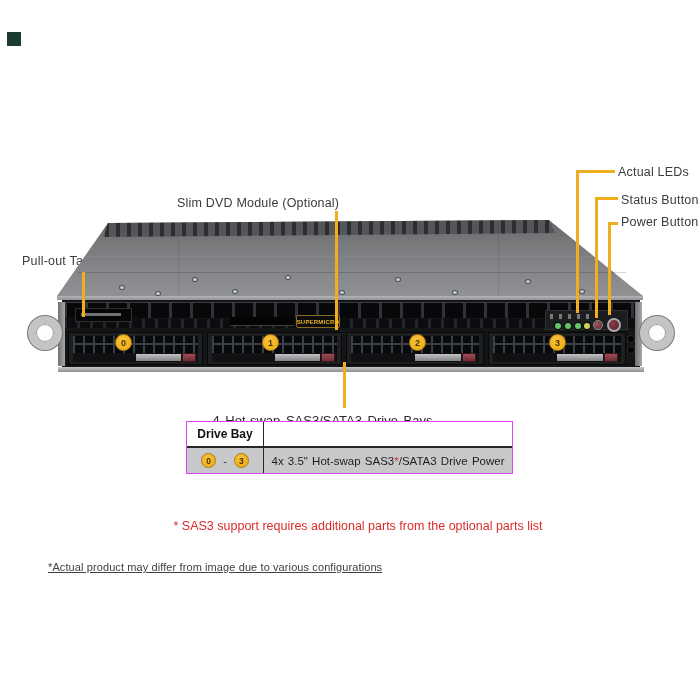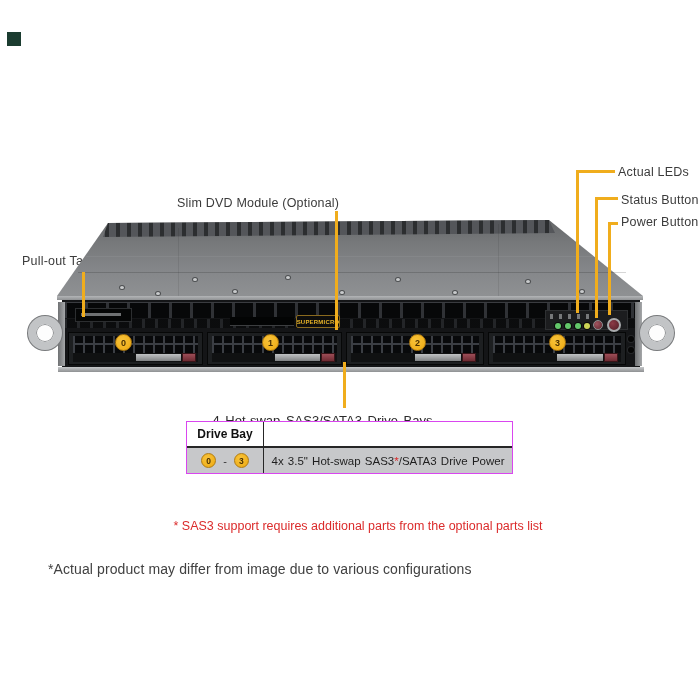--- a/index.html
+++ b/index.html
@@ -81,21 +81,21 @@
   .t-col1{width:77px;border-right:1px solid #262626;box-sizing:border-box;}
   .t-col2{flex:1;}
   .t-header .t-cell{font-size:12px;font-weight:bold;color:#111;}
   .desc{font-size:11.5px;color:#1e1e1e;word-spacing:1px;}
   .badge-sm{width:15px;height:15px;border-radius:50%;box-sizing:border-box;
      background:radial-gradient(circle at 40% 35%,#f8c33b,#eda90f);border:1px solid #b07b10;
      display:inline-flex;align-items:center;justify-content:center;font-size:8.5px;font-weight:bold;color:#4a3000;}
   .dash{margin:0 7px;font-size:11px;color:#333;}
   .red{color:#DB2B2B;}
   .note-red{position:absolute;left:8px;top:519px;width:700px;text-align:center;font-size:12.5px;color:#DB2B2B;}
-  .disclaimer{position:absolute;left:48px;top:561px;font-size:14px;color:#414141;letter-spacing:0.1px;}
+  .disclaimer{position:absolute;left:48px;top:561px;font-size:11px;color:#414141;letter-spacing:0.1px;text-decoration:underline;}
 </style>
 </head>
 <body>
 
 <div class="page">
 
   <div class="corner-mark"></div>
 
   <div class="server">
     <div class="top-panel"></div>

